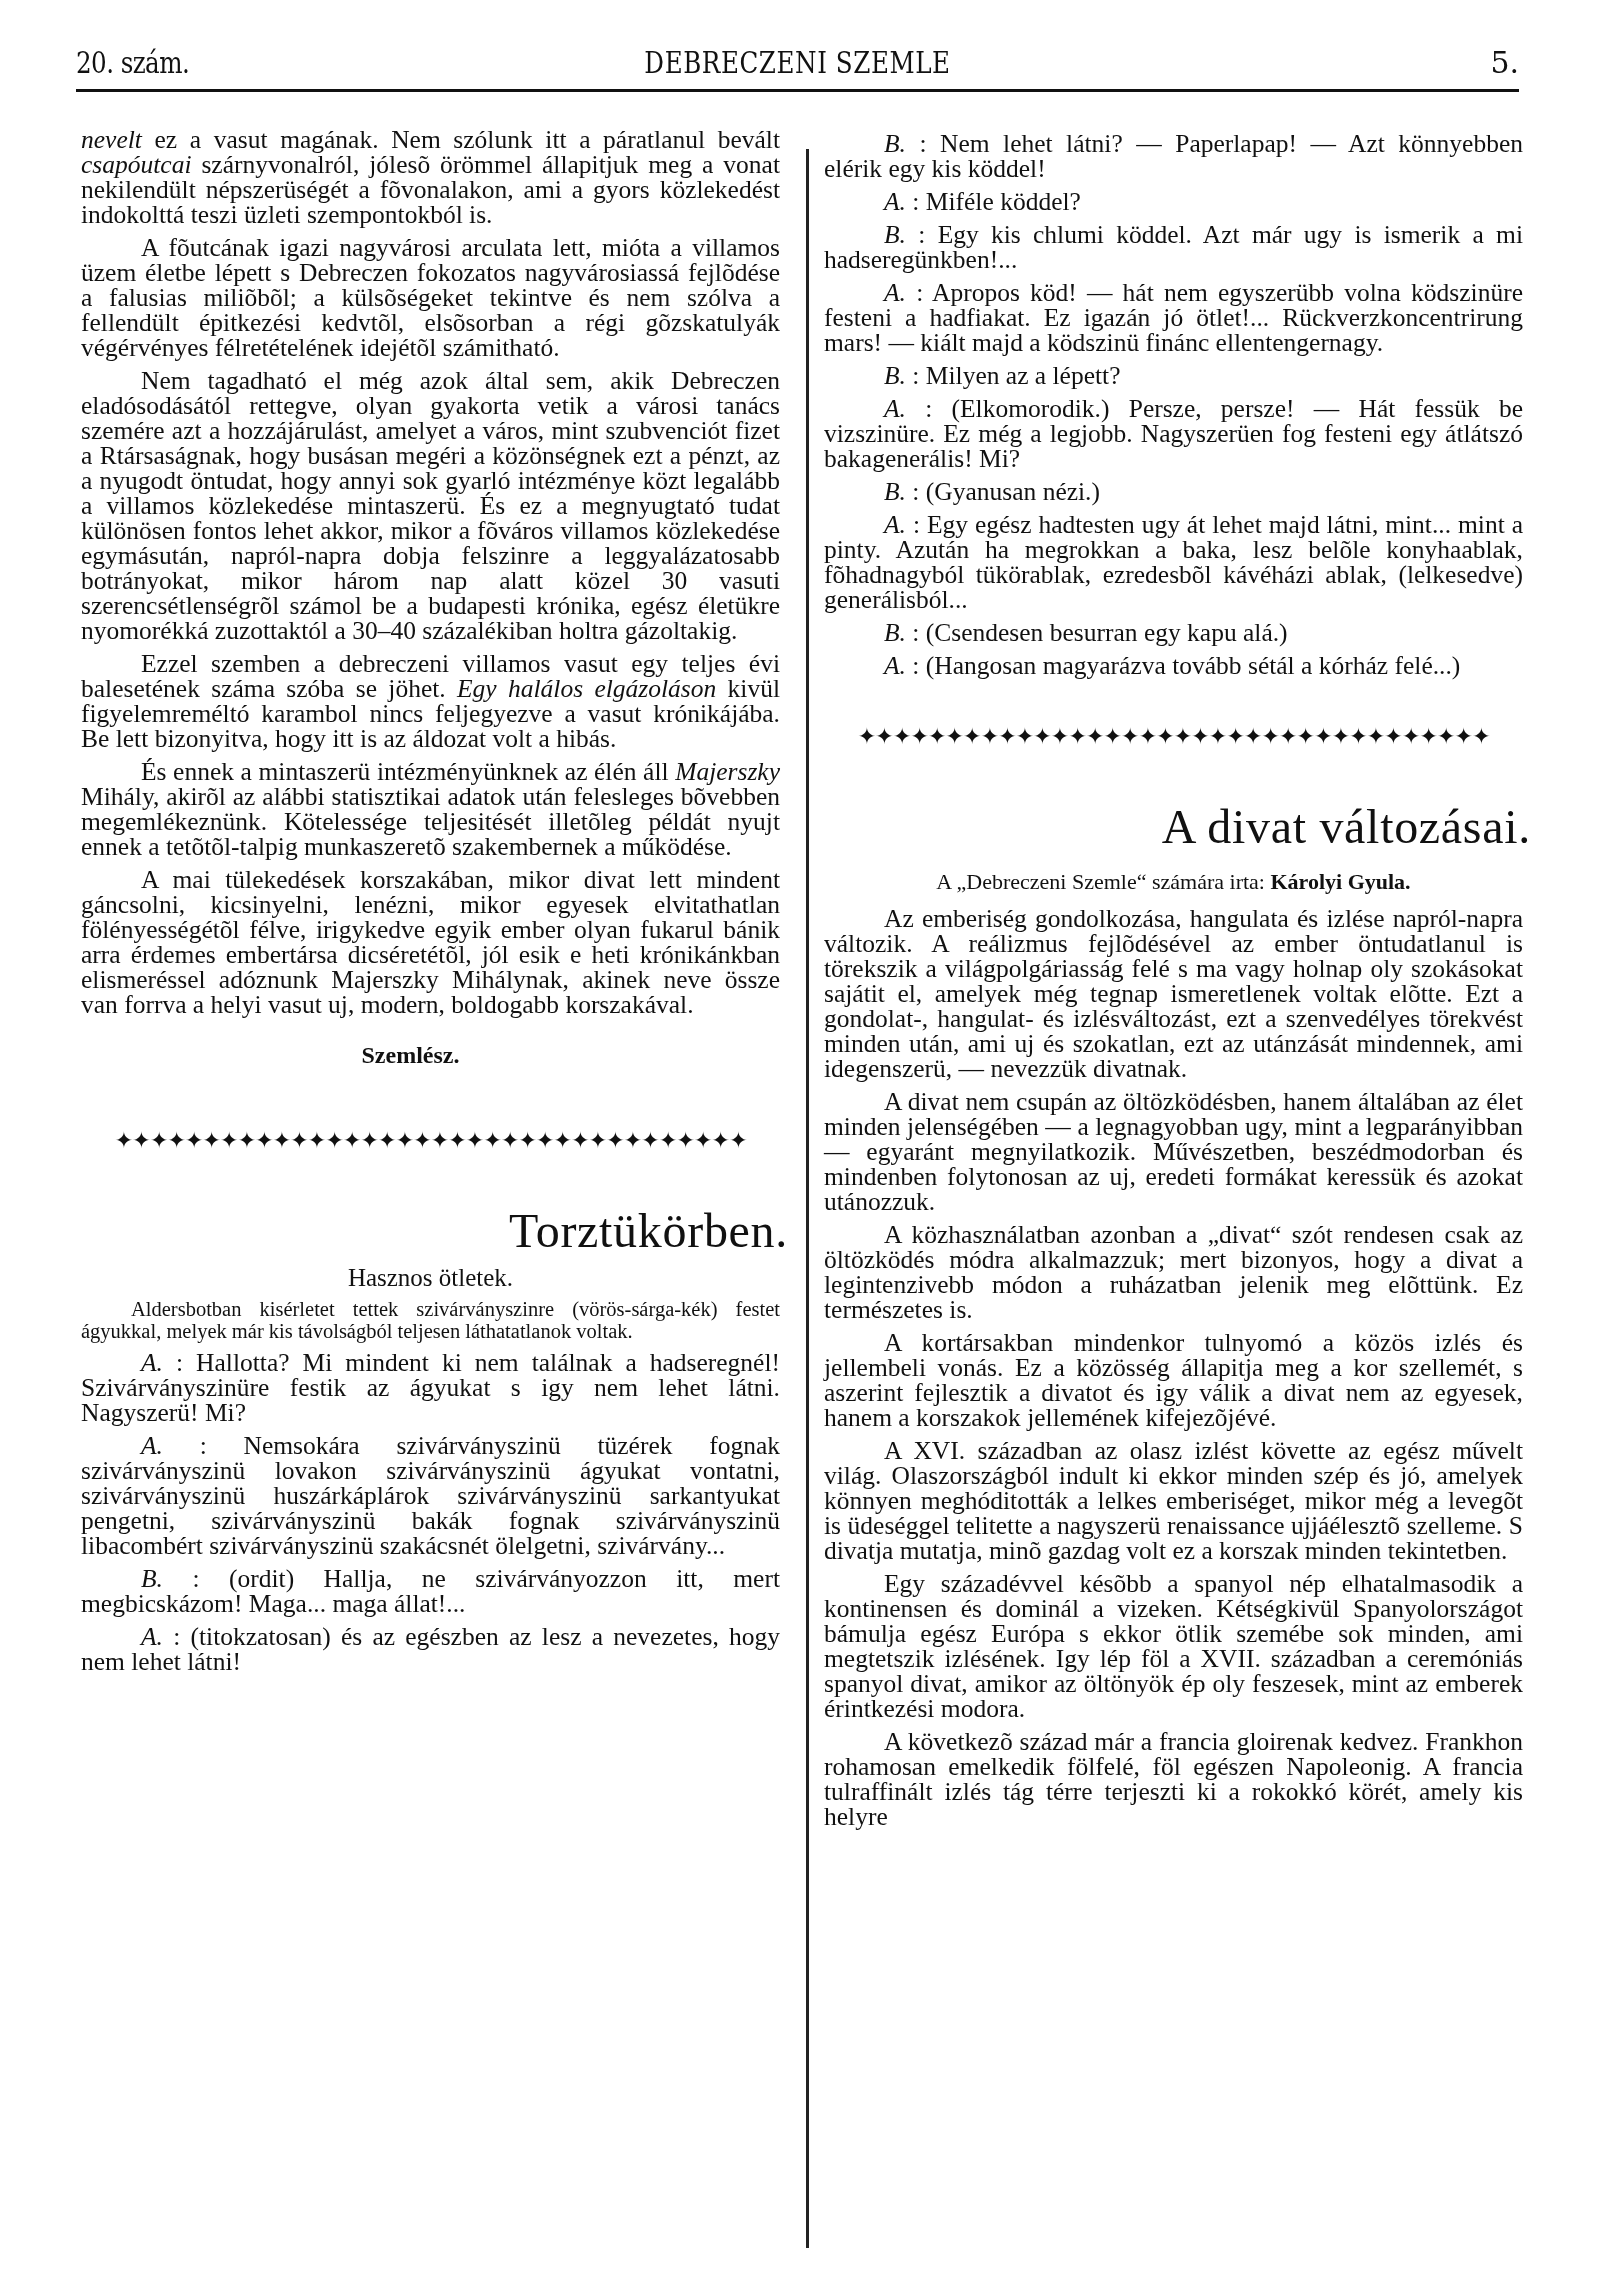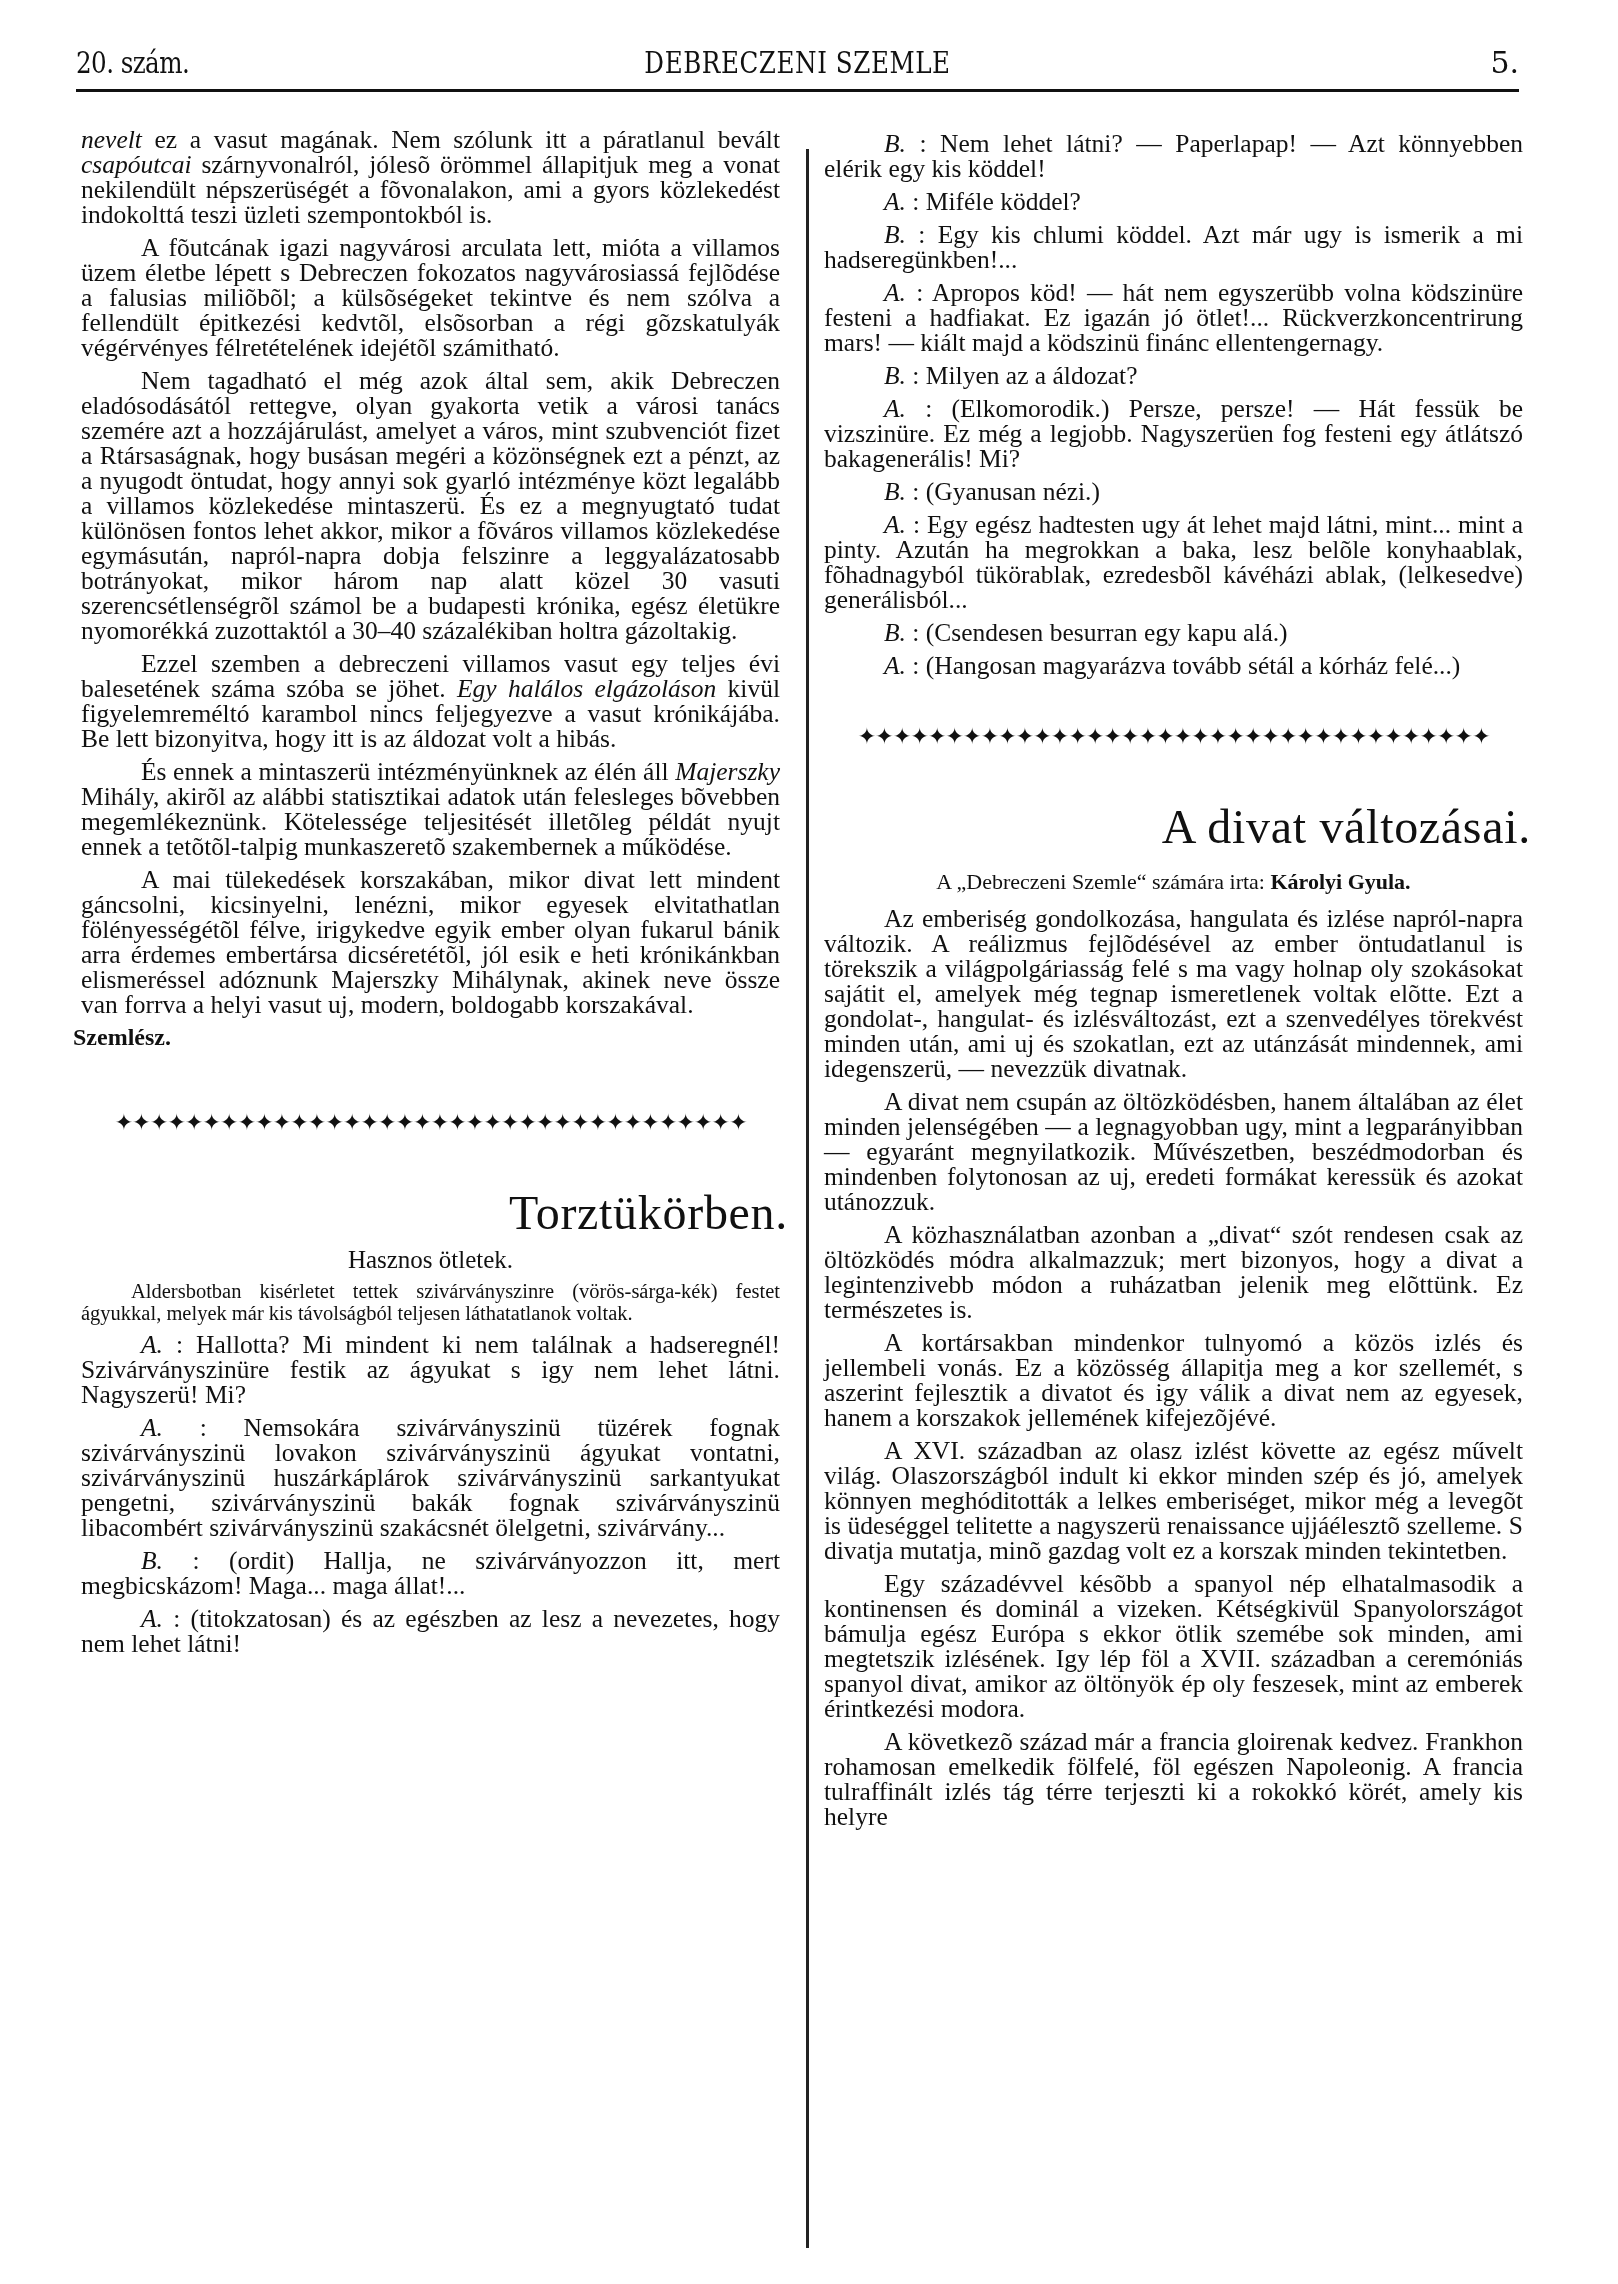--- a/index.html
+++ b/index.html
@@ -27,21 +27,21 @@
     transform-origin: top left;
   }
   .col-left { left: 73px; }
   .col-right { left: 816px; }
 
   .column p { margin: 8px; text-indent: 0; }
   .column p.indent { text-indent: 60px; }
   .column em { font-style: italic; }
   .speaker { font-style: italic; }
 
-  .signature { text-align: left; font-weight: bold; margin: 8px 40px 0 0; font-size: 24px; }
+  .signature { text-align: center; font-weight: bold; margin: 26px 40px 0 0; font-size: 24px; }
 
   .ornament-row {
     margin: 60px 0 0 0; text-align: center; font-size: 22.5px; letter-spacing: -1.3px;
     line-height: 26.5px; white-space: nowrap; overflow: hidden;
   }
   .section-title {
     text-align: right; font-family: Liberation Serif, serif; font-size: 48px; line-height: 60px;
     margin-top: 46px; letter-spacing: 0.7px;
   }
   .section-subtitle { text-align: center; font-weight: normal; font-size: 25px; margin-top: 4px; }
@@ -83,21 +83,21 @@
       <p class="indent"><span class="speaker">A.</span><span> : </span><span>(titokzatosan) és az egészben az lesz a neve­zetes, hogy nem lehet látni!</span></p>
     </div>
 </div>
 
 <div class="column col-right">
   <div id="right-dialogue" style="margin-top:12px">
       <p class="indent"><span class="speaker">B.</span><span> : </span><span>Nem lehet látni? — Paperlapap! — Azt könnyebben elérik egy kis köddel!</span></p>
       <p class="indent"><span class="speaker">A.</span><span> : </span><span>Miféle köddel?</span></p>
       <p class="indent"><span class="speaker">B.</span><span> : </span><span>Egy kis chlumi köddel. Azt már ugy is ismerik a mi hadseregünkben!...</span></p>
       <p class="indent"><span class="speaker">A.</span><span> : </span><span>Apropos köd! — hát nem egyszerübb volna ködszinüre festeni a hadfiakat. Ez igazán jó ötlet!... Rückverzkoncentrirung mars! — kiált majd a köd­szinü finánc ellentengernagy.</span></p>
-      <p class="indent"><span class="speaker">B.</span><span> : </span><span>Milyen az a áldozat?</span></p>
+      <p class="indent"><span class="speaker">B.</span><span> : </span><span>Milyen az a lépett?</span></p>
       <p class="indent"><span class="speaker">A.</span><span> : </span><span>(Elkomorodik.) Persze, persze! — Hát fes­sük be vizszinüre. Ez még a legjobb. Nagyszerüen fog festeni egy átlátszó bakagenerális! Mi?</span></p>
       <p class="indent"><span class="speaker">B.</span><span> : </span><span>(Gyanusan nézi.)</span></p>
       <p class="indent"><span class="speaker">A.</span><span> : </span><span>Egy egész hadtesten ugy át lehet majd látni, mint... mint a pinty. Azután ha megrokkan a baka, lesz belõle konyhaablak, fõhadnagyból tükör­ablak, ezredesbõl kávéházi ablak, (lelkesedve) gene­rálisból...</span></p>
       <p class="indent"><span class="speaker">B.</span><span> : </span><span>(Csendesen besurran egy kapu alá.)</span></p>
       <p class="indent"><span class="speaker">A.</span><span> : </span><span>(Hangosan magyarázva tovább sétál a kór­ház felé...)</span></p>
     </div>
   <div class="ornament-row right-ornament">✦✦✦✦✦✦✦✦✦✦✦✦✦✦✦✦✦✦✦✦✦✦✦✦✦✦✦✦✦✦✦✦✦✦✦✦</div>
   <div class="section-title">A divat változásai.</div>
   <div class="byline">
     <span>A „Debreczeni Szemle“ számára irta: </span><b>Károlyi Gyula.</b>

